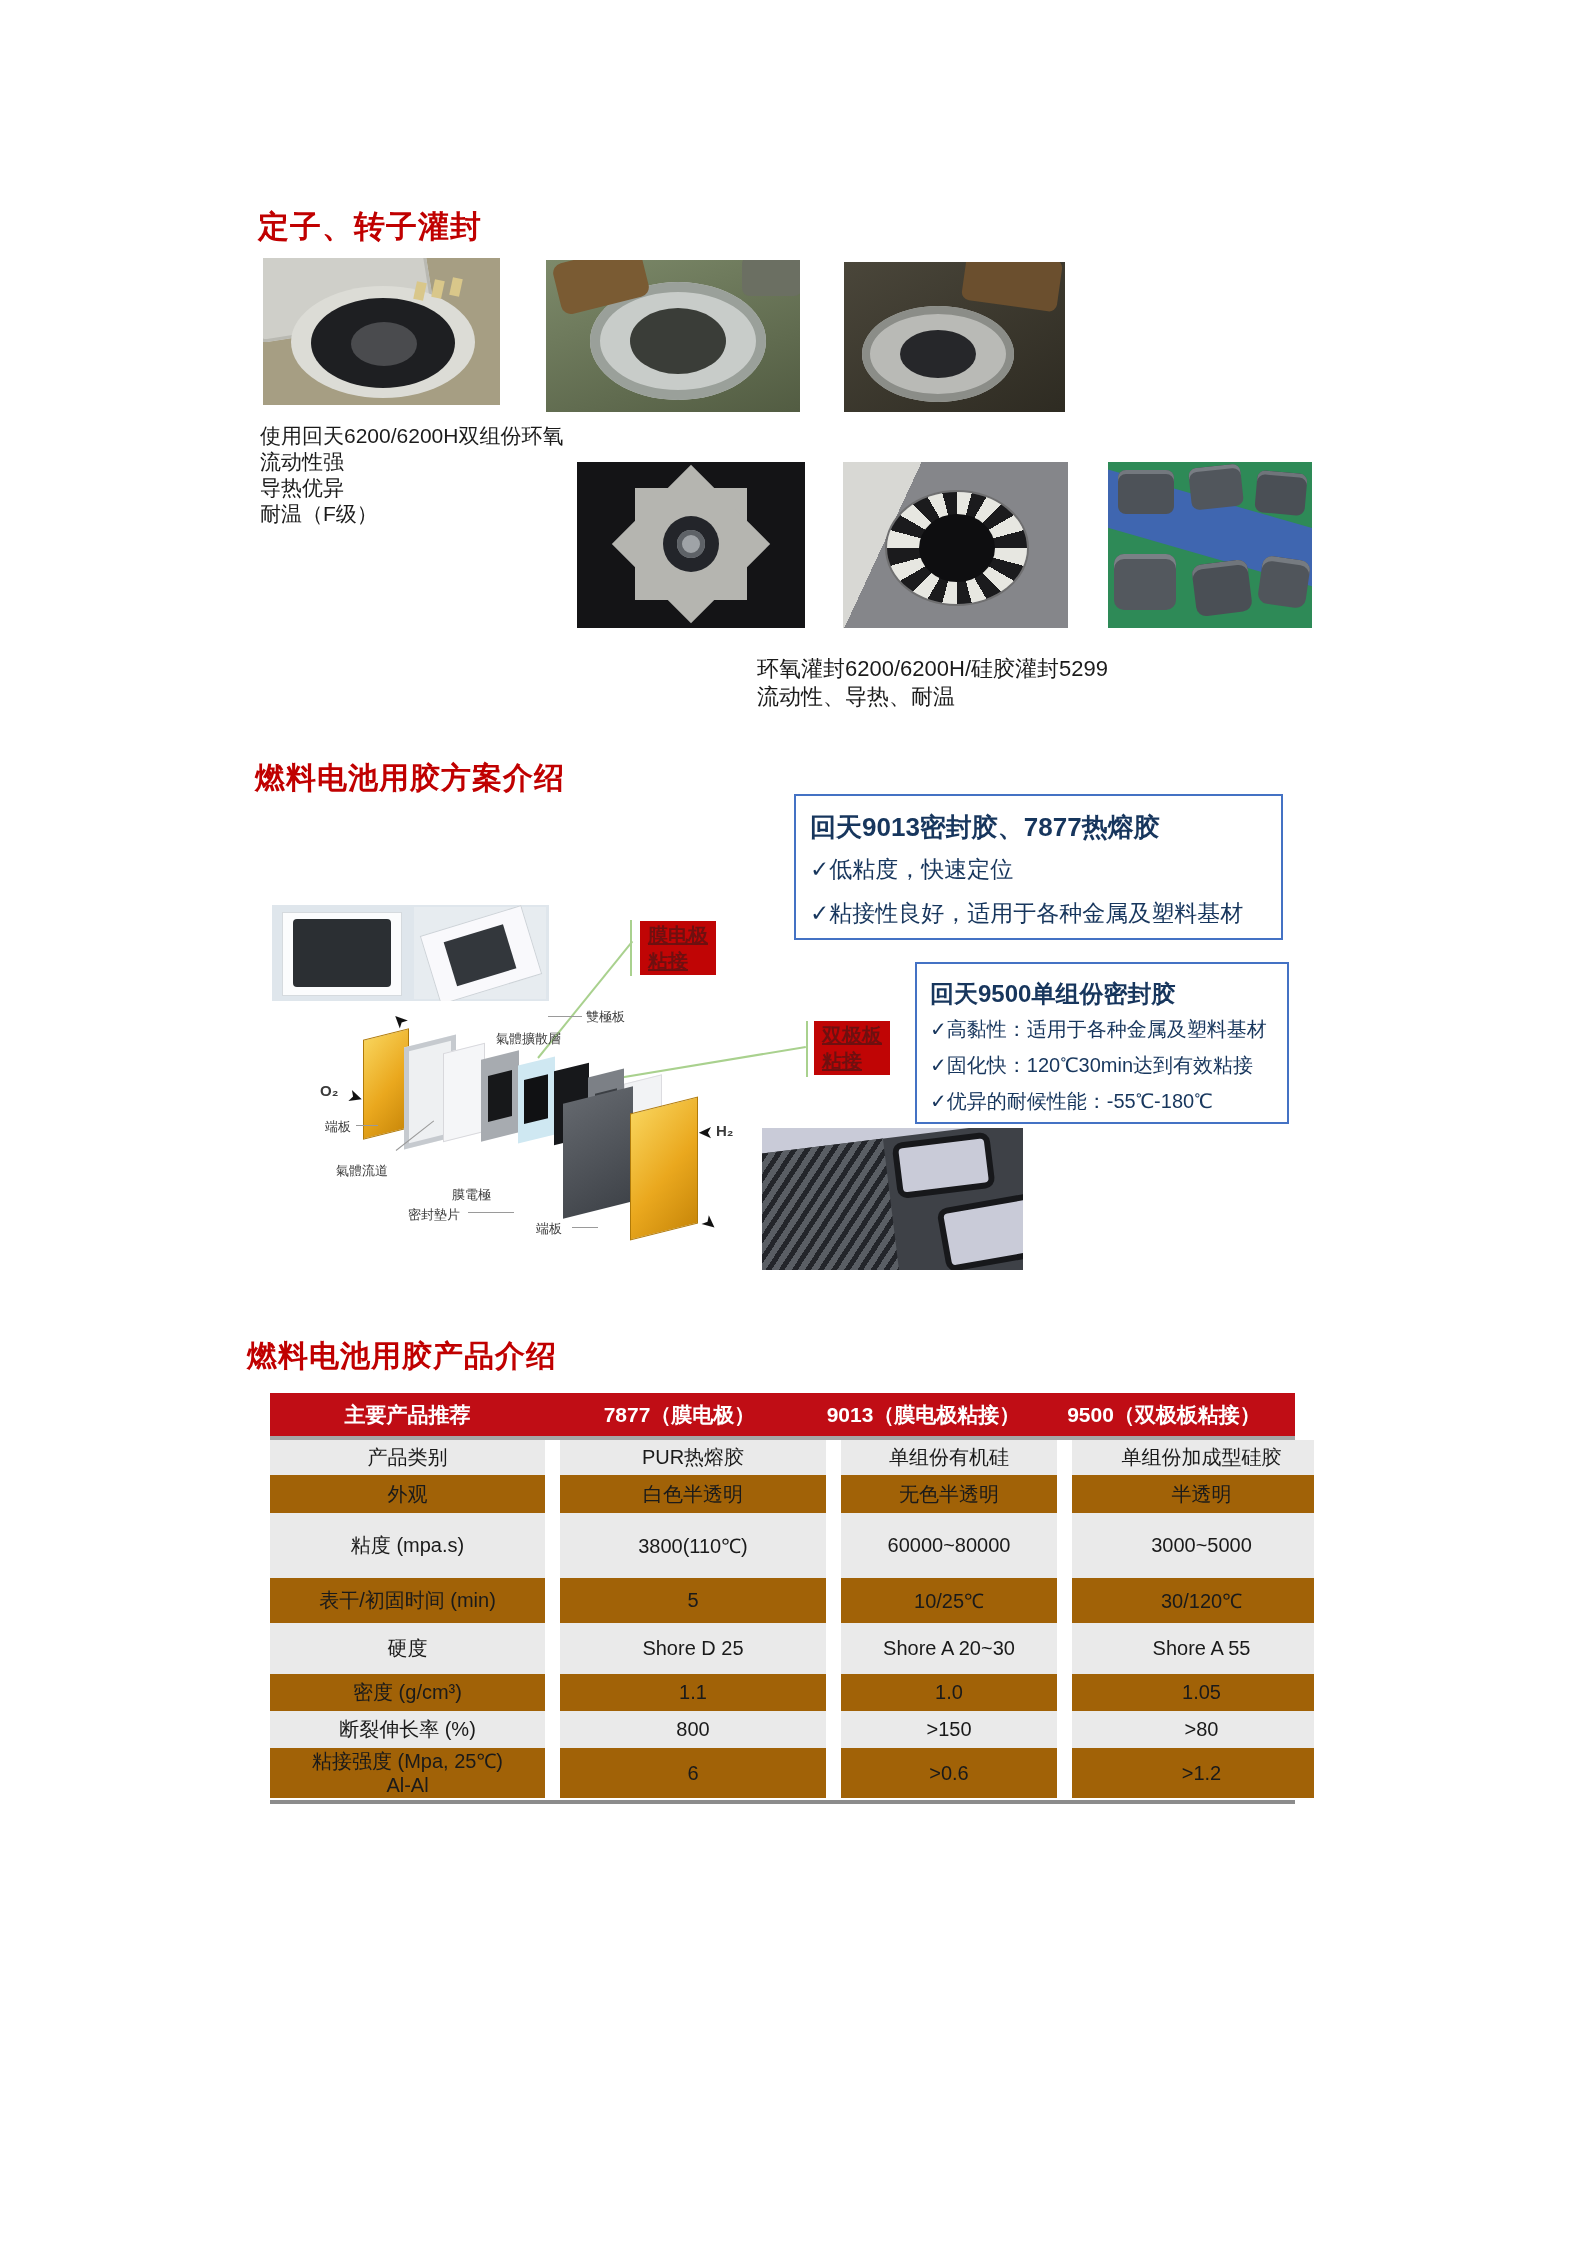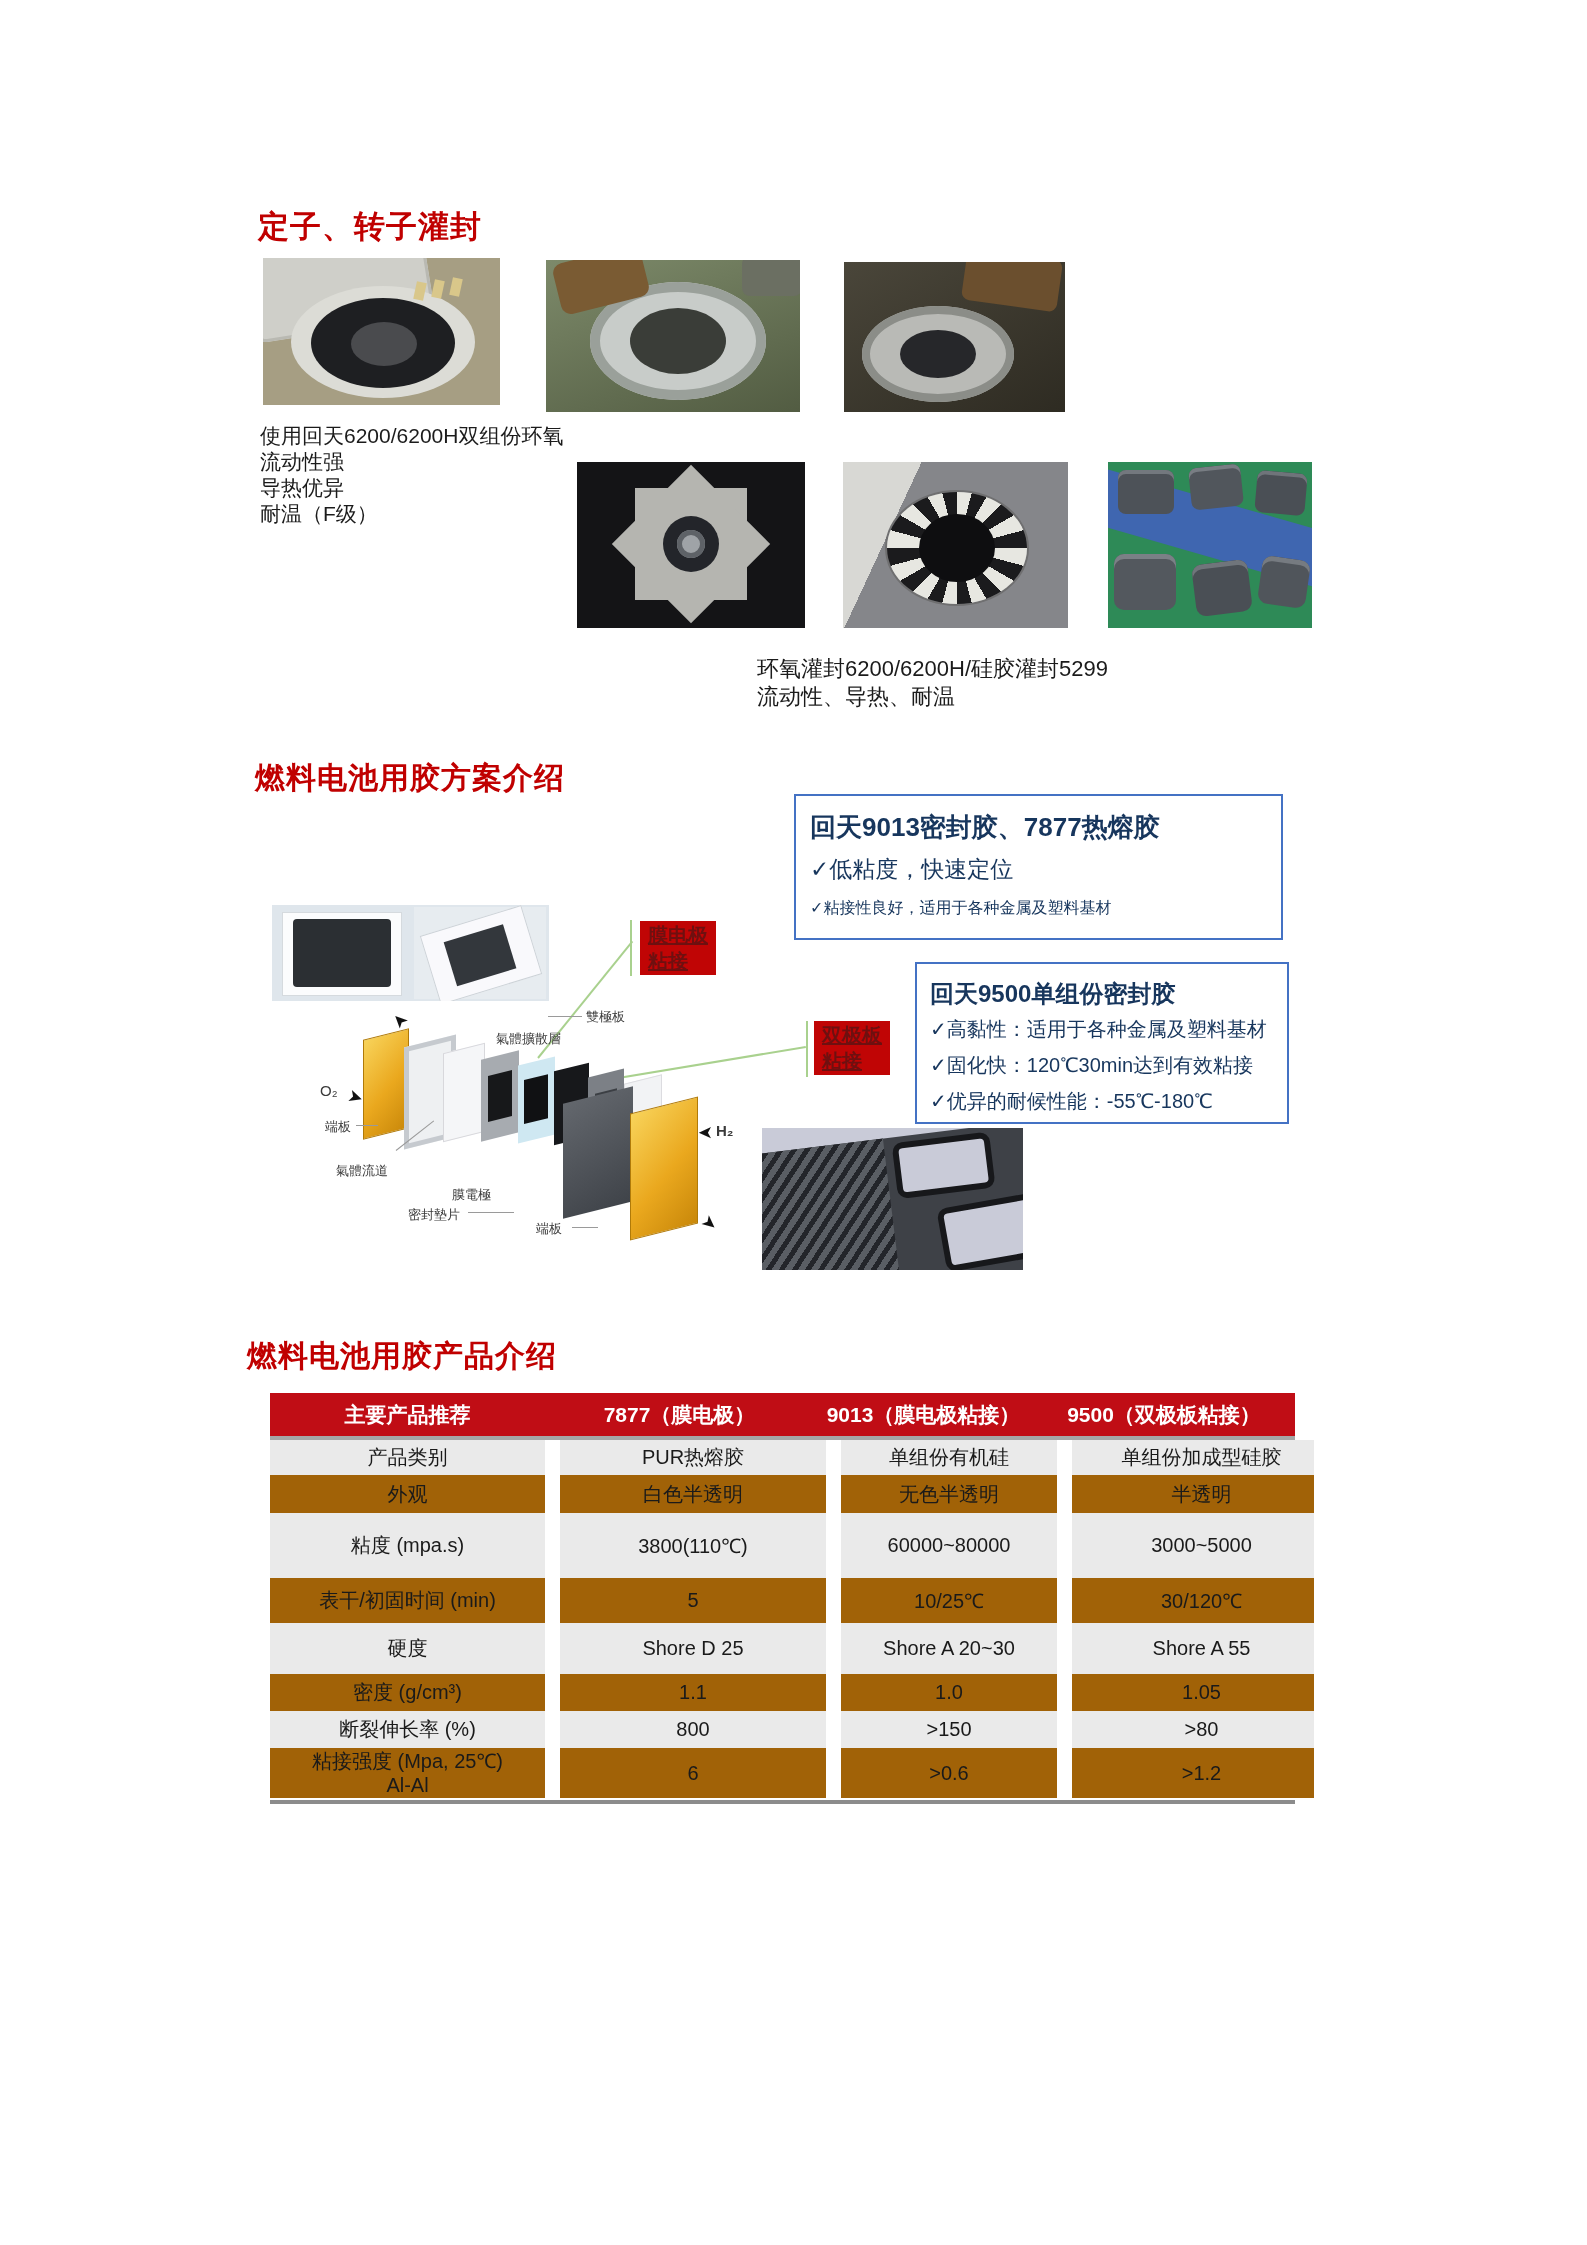--- a/index.html
+++ b/index.html
@@ -104,21 +104,21 @@
   <div class="cap" style="left:757px;top:655px;">
     <div>环氧灌封6200/6200H/硅胶灌封5299</div>
     <div>流动性、导热、耐温</div>
   </div>
 
   <div class="h-red" style="left:255px;top:758px;font-size:30px;">燃料电池用胶方案介绍</div>
 
   <div class="bluebox" style="left:794px;top:794px;width:485px;height:142px;padding:0;">
     <div class="bb-title" style="position:absolute;left:14px;top:14px;font-size:26px;">回天9013密封胶、7877热熔胶</div>
     <div class="bb-line" style="position:absolute;left:14px;top:58px;font-size:23px;">✓低粘度，快速定位</div>
-    <div class="bb-line" style="position:absolute;left:14px;top:102px;font-size:16px;">✓粘接性良好，适用于各种金属及塑料基材</div>
+    <div class="bb-line" style="position:absolute;left:14px;top:102px;font-size:23px;">✓粘接性良好，适用于各种金属及塑料基材</div>
   </div>
 
   <div class="bluebox" style="left:915px;top:962px;width:370px;height:158px;">
     <div class="bb-title" style="position:absolute;left:13px;top:14px;font-size:24px;">回天9500单组份密封胶</div>
     <div class="bb-line" style="position:absolute;left:13px;top:52px;font-size:20px;">✓高黏性：适用于各种金属及塑料基材</div>
     <div class="bb-line" style="position:absolute;left:13px;top:88px;font-size:20px;">✓固化快：120℃30min达到有效粘接</div>
     <div class="bb-line" style="position:absolute;left:13px;top:124px;font-size:20px;">✓优异的耐候性能：-55℃-180℃</div>
   </div>
 
   <div class="photo" style="left:272px;top:905px;width:277px;height:96px;background:#dfe6ec;">
@@ -168,21 +168,21 @@
     <div class="plate gold" style="left:330px;top:105px;width:66px;height:125px;z-index:4;"></div>
 
     <div class="dia-arrow" style="left:92px;top:12px;transform:rotate(-135deg);">➤</div>
     <div class="dia-arrow" style="left:48px;top:88px;transform:rotate(18deg);">➤</div>
     <div class="dia-arrow" style="left:398px;top:124px;transform:rotate(180deg);">➤</div>
     <div class="dia-arrow" style="left:402px;top:214px;transform:rotate(40deg);">➤</div>
 
     <div class="dlabel" style="left:286px;top:8px;">雙極板</div>
     <div class="leader" style="left:248px;top:16px;width:34px;"></div>
     <div class="dlabel" style="left:196px;top:30px;">氣體擴散層</div>
-    <div class="dlabel" style="left:20px;top:82px;font-size:15px;font-weight:normal;">O₂</div>
+    <div class="dlabel" style="left:20px;top:82px;font-size:15px;font-weight:bold;">O₂</div>
     <div class="dlabel" style="left:25px;top:118px;">端板</div>
     <div class="leader" style="left:56px;top:125px;width:22px;"></div>
     <div class="dlabel" style="left:36px;top:162px;">氣體流道</div>
     <div class="leader" style="left:96px;top:150px;width:48px;transform:rotate(-38deg);transform-origin:left center;"></div>
     <div class="dlabel" style="left:152px;top:186px;">膜電極</div>
     <div class="dlabel" style="left:108px;top:206px;">密封墊片</div>
     <div class="leader" style="left:168px;top:212px;width:46px;"></div>
     <div class="dlabel" style="left:236px;top:220px;">端板</div>
     <div class="leader" style="left:272px;top:227px;width:26px;"></div>
     <div class="dlabel" style="left:416px;top:122px;font-size:15px;font-weight:bold;">H₂</div>

